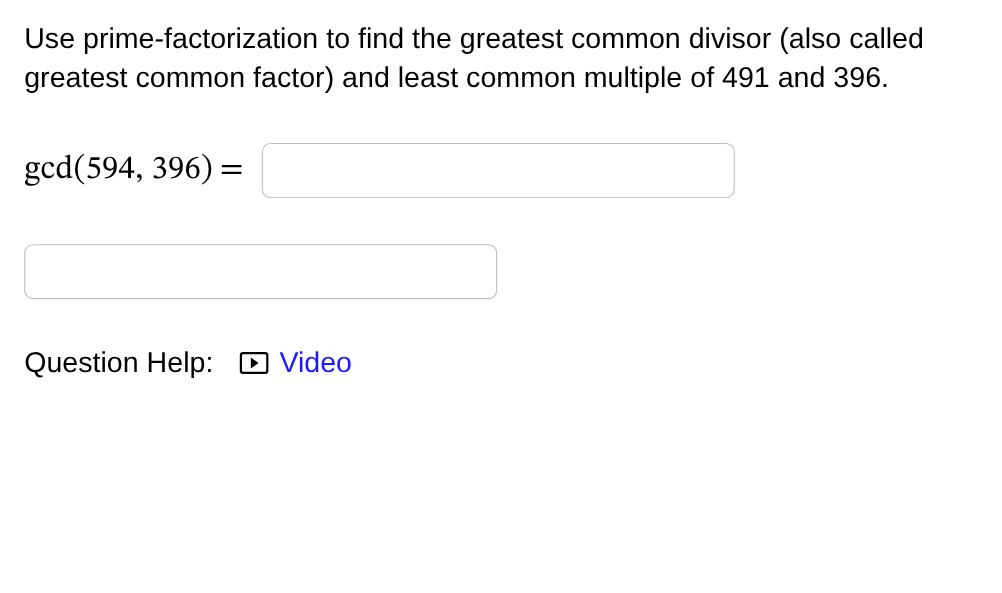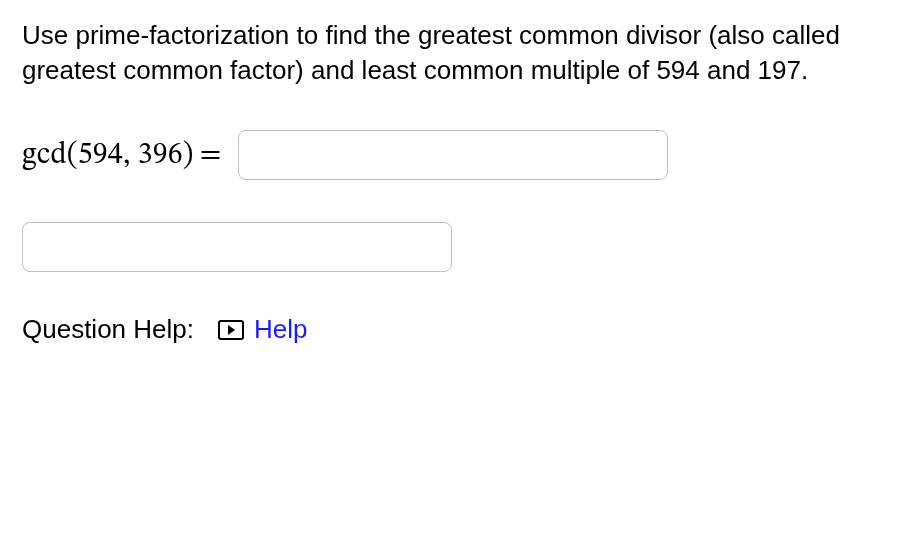--- a/index.html
+++ b/index.html
@@ -71,34 +71,34 @@
     height: 0;
     border-left: 7px solid #000;
     border-top: 5px solid transparent;
     border-bottom: 5px solid transparent;
     margin-left: 2px;
   }
 </style>
 </head>
 <body>
 
-<div class="question-text">Use prime-factorization to find the greatest common divisor (also called greatest common factor) and least common multiple of 594 and 197.</div>
+<div class="question-text">Use prime-factorization to find the greatest common divisor (also called greatest common factor) and least common multiple of 491 and 396.</div>
 
 <div class="answer-row">
   <span class="math-label">
     <span>gcd</span><span>(594, 396)</span><span class="eq">=</span>
   </span>
   <input type="text" class="answer-input" value="" style="">
 </div>
 
 <div class="answer-row">
   <input type="text" class="answer-input" value="" style="">
 </div>
 
 <div class="help-row">
   <span class="help-label">Question Help:</span>
   <span class="video-link">
     <span class="video-icon">
       <span class="tri"></span>
     </span>
-    <span>Help</span>
+    <span>Video</span>
   </span>
 </div>
 
 </body></html>

